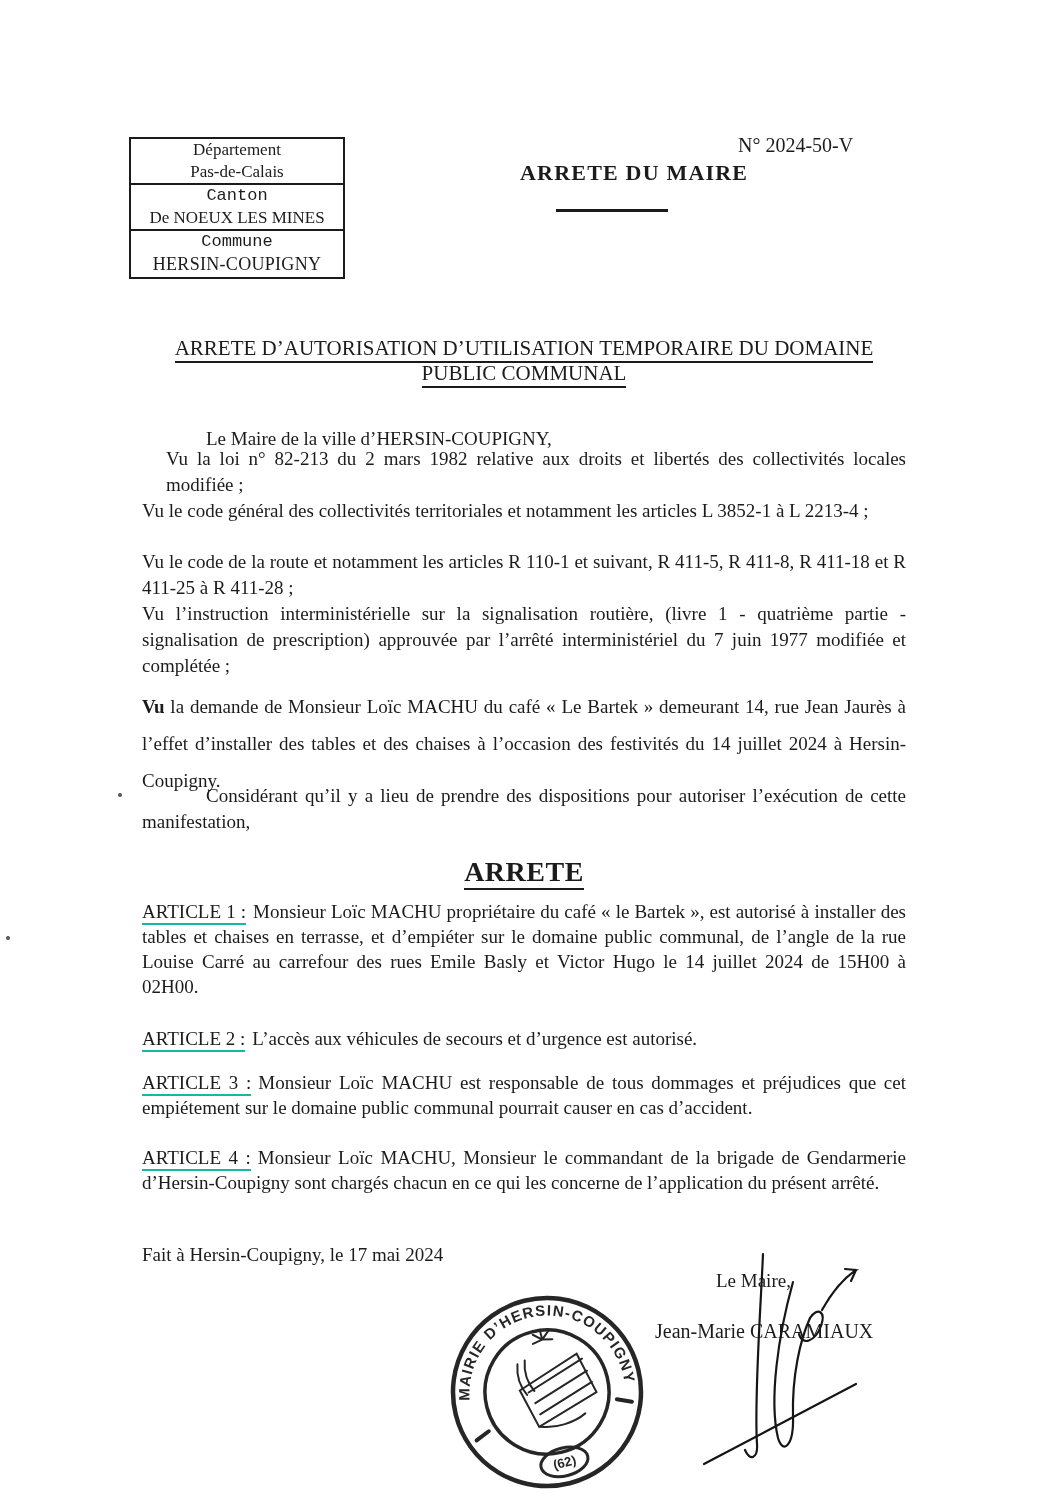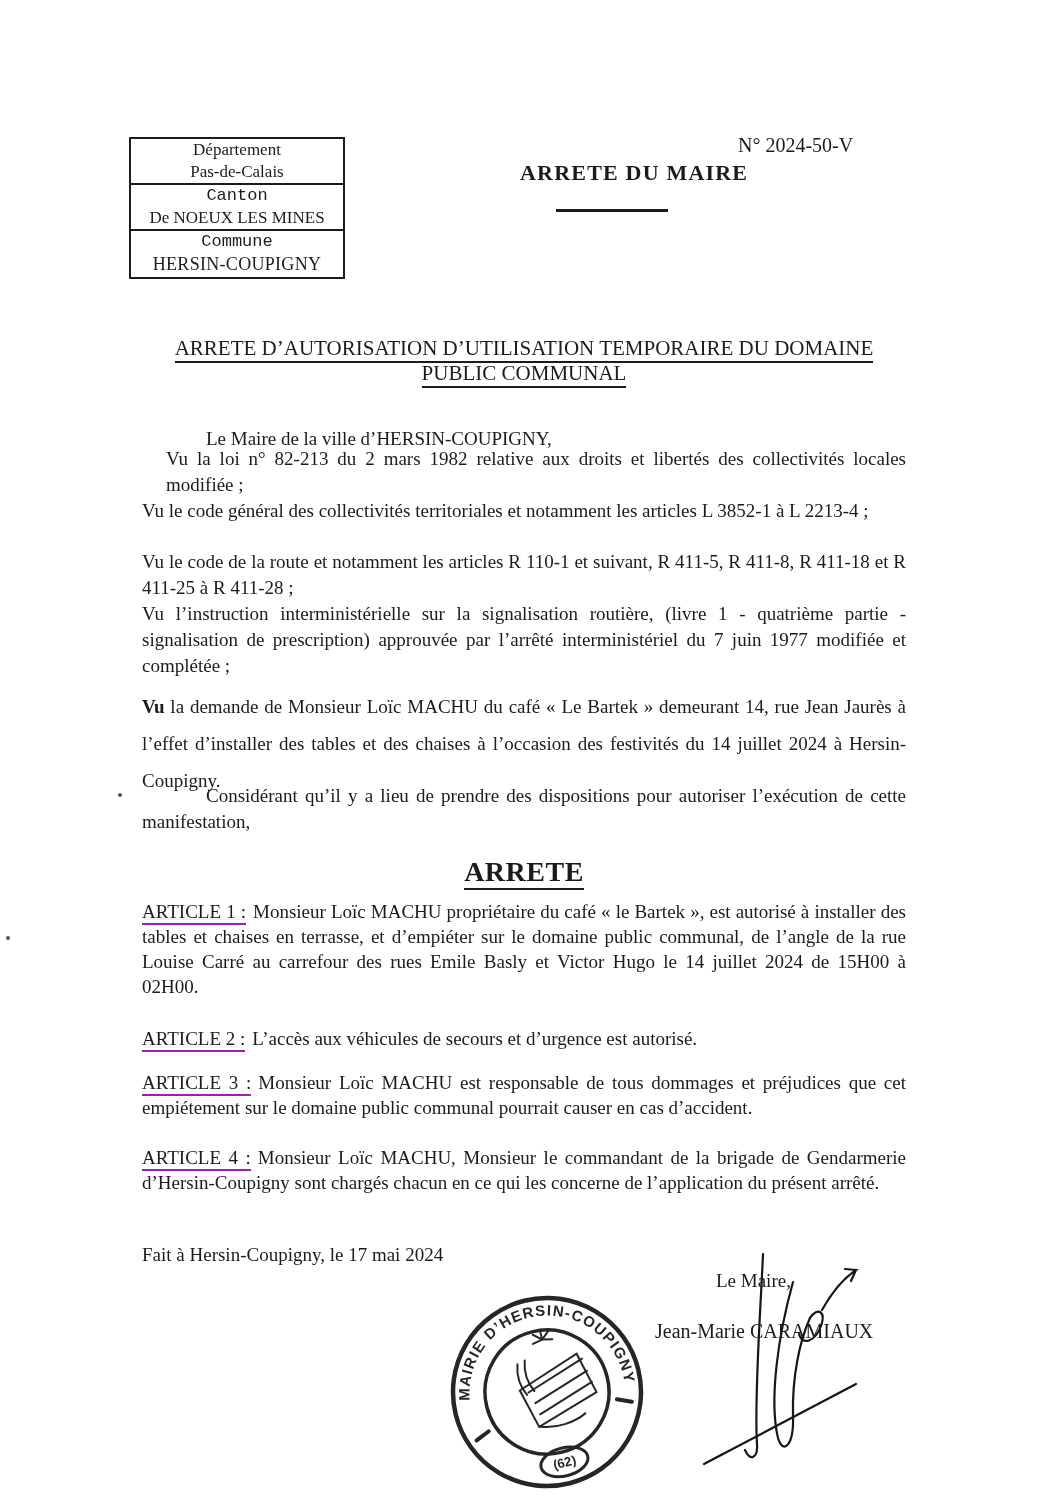--- a/index.html
+++ b/index.html
@@ -42,21 +42,21 @@
   .vu5{top:672px;line-height:37px;margin-top:16px;}
   .bold{font-weight:bold;}
   .considerant{top:783px;text-indent:64px;}
   .arrete-heading{left:142px;top:850px;width:764px;text-align:center;
     font-size:28px;font-weight:bold;letter-spacing:0.5px;margin-top:6px;}
   .article{line-height:25px;}
   .art1{top:899px;}
   .art2{top:1026px;}
   .art3{top:1070px;}
   .art4{top:1145px;}
-  .article-label{border-bottom:2px solid #a21caf;padding-bottom:1px;margin-right:7px;}
+  .article-label{border-bottom:2px solid #14b8a6;padding-bottom:1px;margin-right:7px;}
   .place-date{left:142px;top:1244px;font-size:19px;}
   .sig-role{left:716px;top:1270px;font-size:19px;}
   .sig-name{left:655px;top:1320px;font-size:20px;}
   .speck{width:4px;height:4px;border-radius:50%;background:#555;}
   svg{overflow:visible;}
 </style>
 </head>
 <body>
 
 <div class="page">

